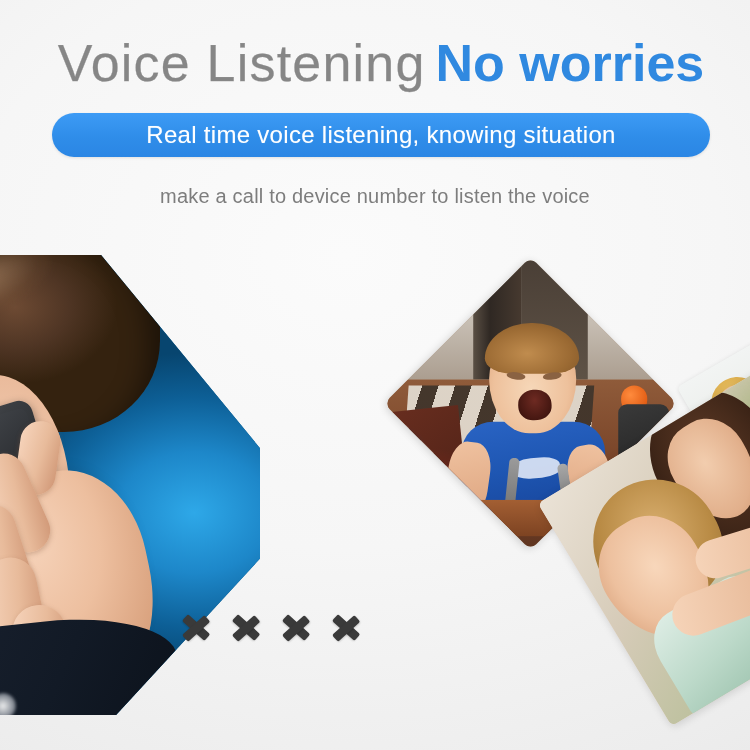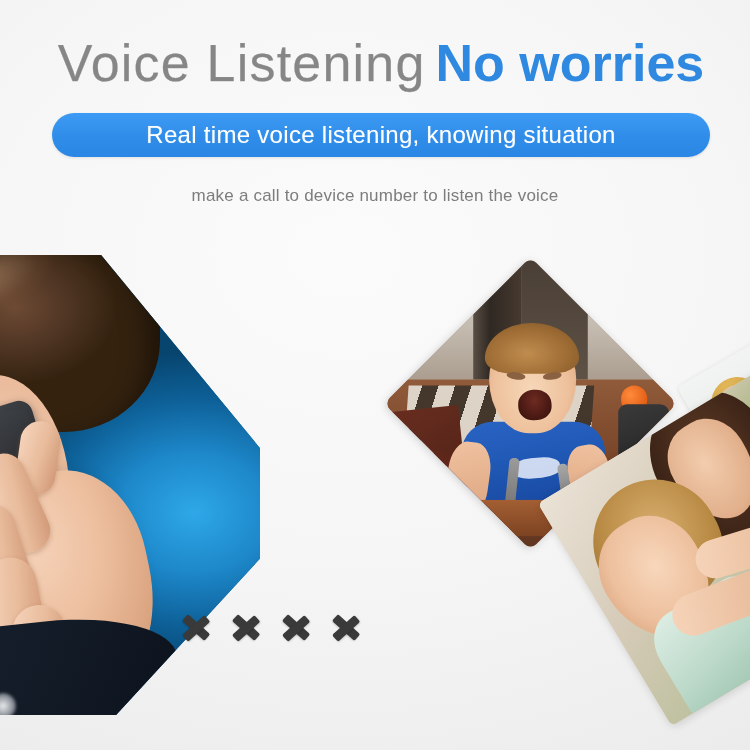--- a/index.html
+++ b/index.html
@@ -71,21 +71,21 @@
     text-shadow: 0 0 1px rgba(255,255,255,0.35);
   }
 
   .subtext {
     position: absolute;
     left: 0;
     top: 178px;
     width: 750px;
     text-align: center;
     color: #7d7d7d;
-    font-size: 17px;
+    font-size: 20px;
     font-weight: 300;
     line-height: 36px;
     letter-spacing: 0.2px;
   }
   .subtext .sub-line {
     display: block;
     white-space: nowrap;
   }
 
   

